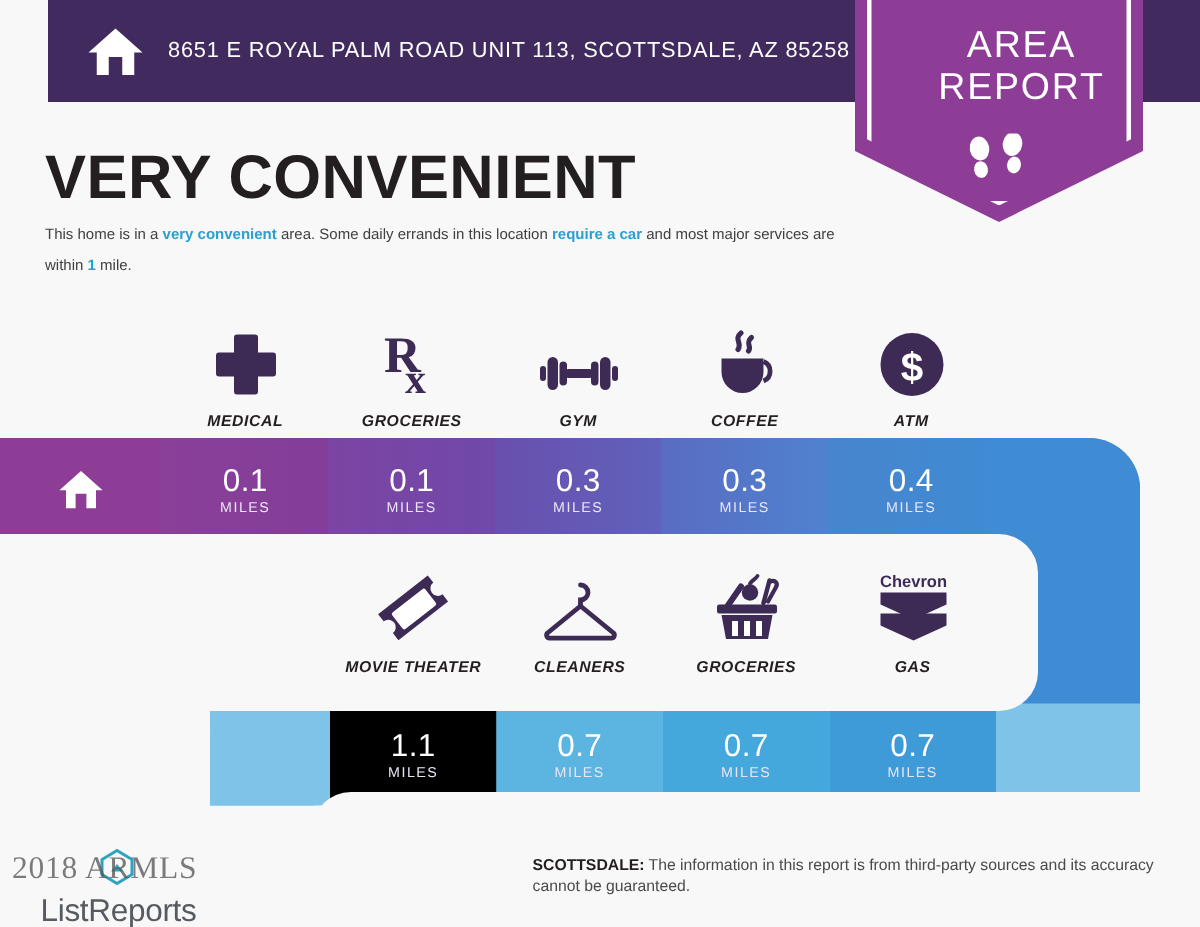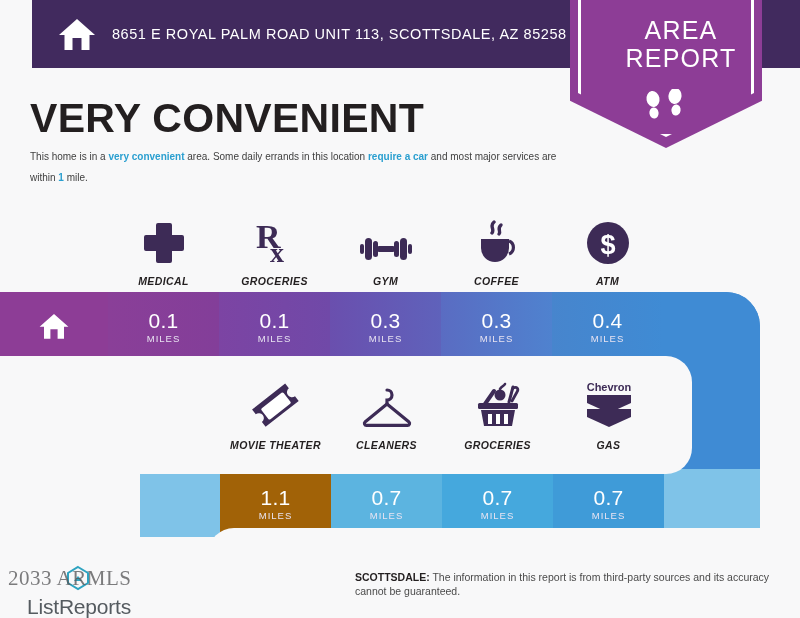--- a/index.html
+++ b/index.html
@@ -270,21 +270,21 @@
           <div class="val">0.4</div>
           <div class="unit">MILES</div>
         </div>
       </div>
     </div>
 
     <div class="notch"></div>
 
     <div class="bar-bottom">
       <div class="bar-bottom-cells">
-        <div class="cell" style="background:#a16207">
+        <div class="cell" style="background:#000000">
           <div class="val">1.1</div>
           <div class="unit">MILES</div>
         </div>
         <div class="cell" style="background:#5cb4e0">
           <div class="val">0.7</div>
           <div class="unit">MILES</div>
         </div>
         <div class="cell" style="background:#45a8dd">
           <div class="val">0.7</div>
           <div class="unit">MILES</div>
@@ -361,15 +361,15 @@
   <div class="logo">
     <span>
       <svg width="26" height="26" viewBox="0 0 26 26">
         <path d="M13 2 L23 8 v10 L13 24 L3 18 V8 Z" fill="none" stroke="#2ea3c0" stroke-width="2"></path>
         <path d="M9 16 l4 -5 l4 5 z" fill="#2ea3c0"></path>
       </svg>
     </span>
     <span class="logo-text">ListReports</span>
   </div>
 
-  <div class="watermark">2033 ARMLS</div>
+  <div class="watermark">2018 ARMLS</div>
 
 </div>
 
 </body></html>

